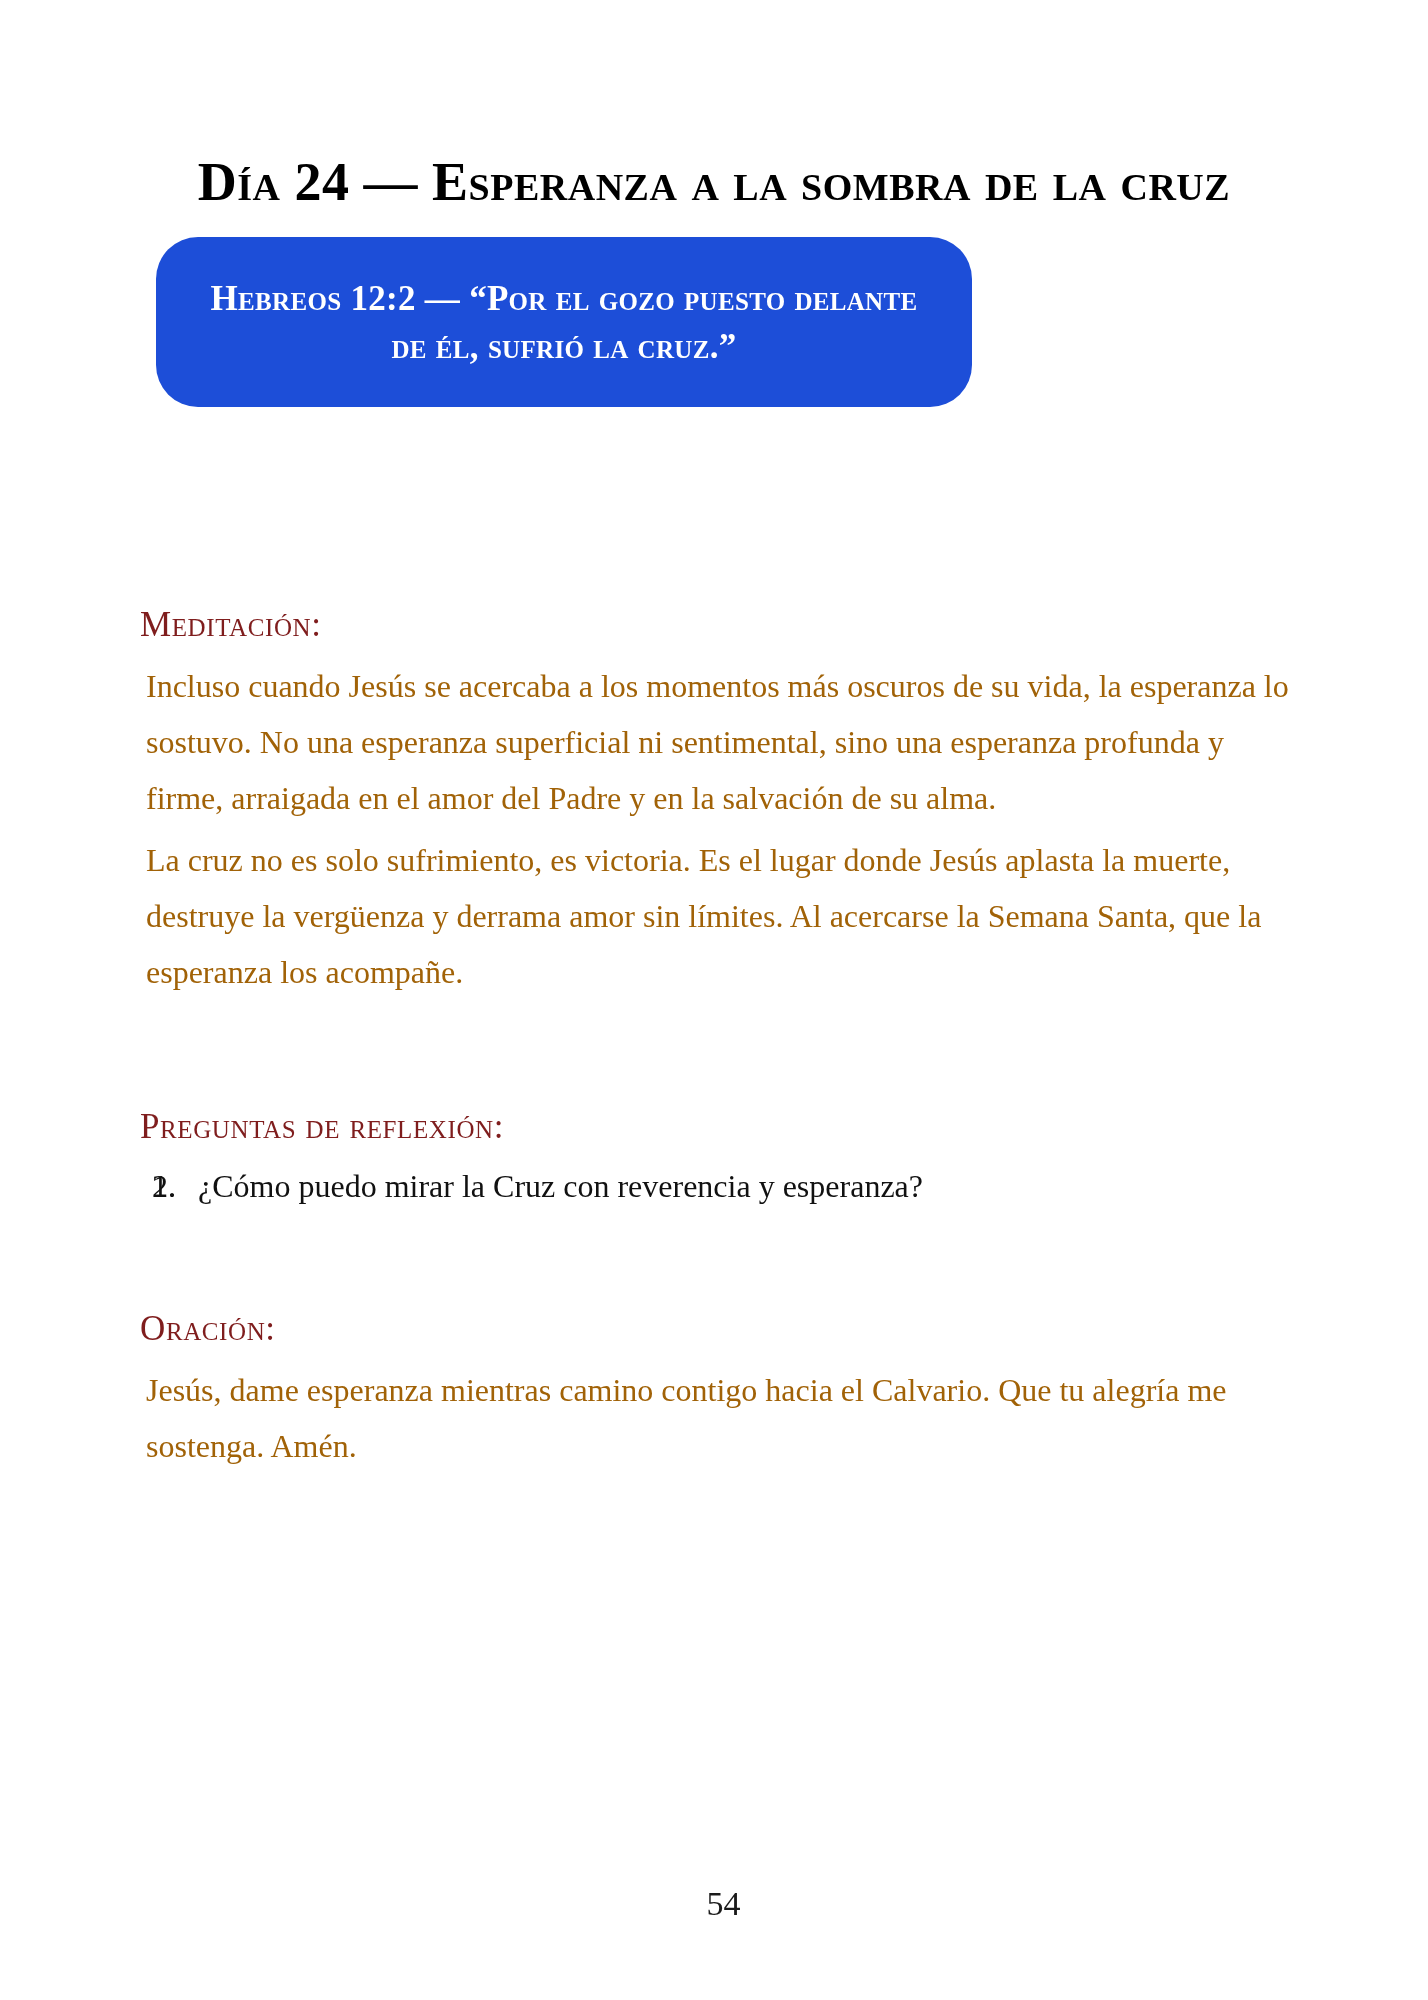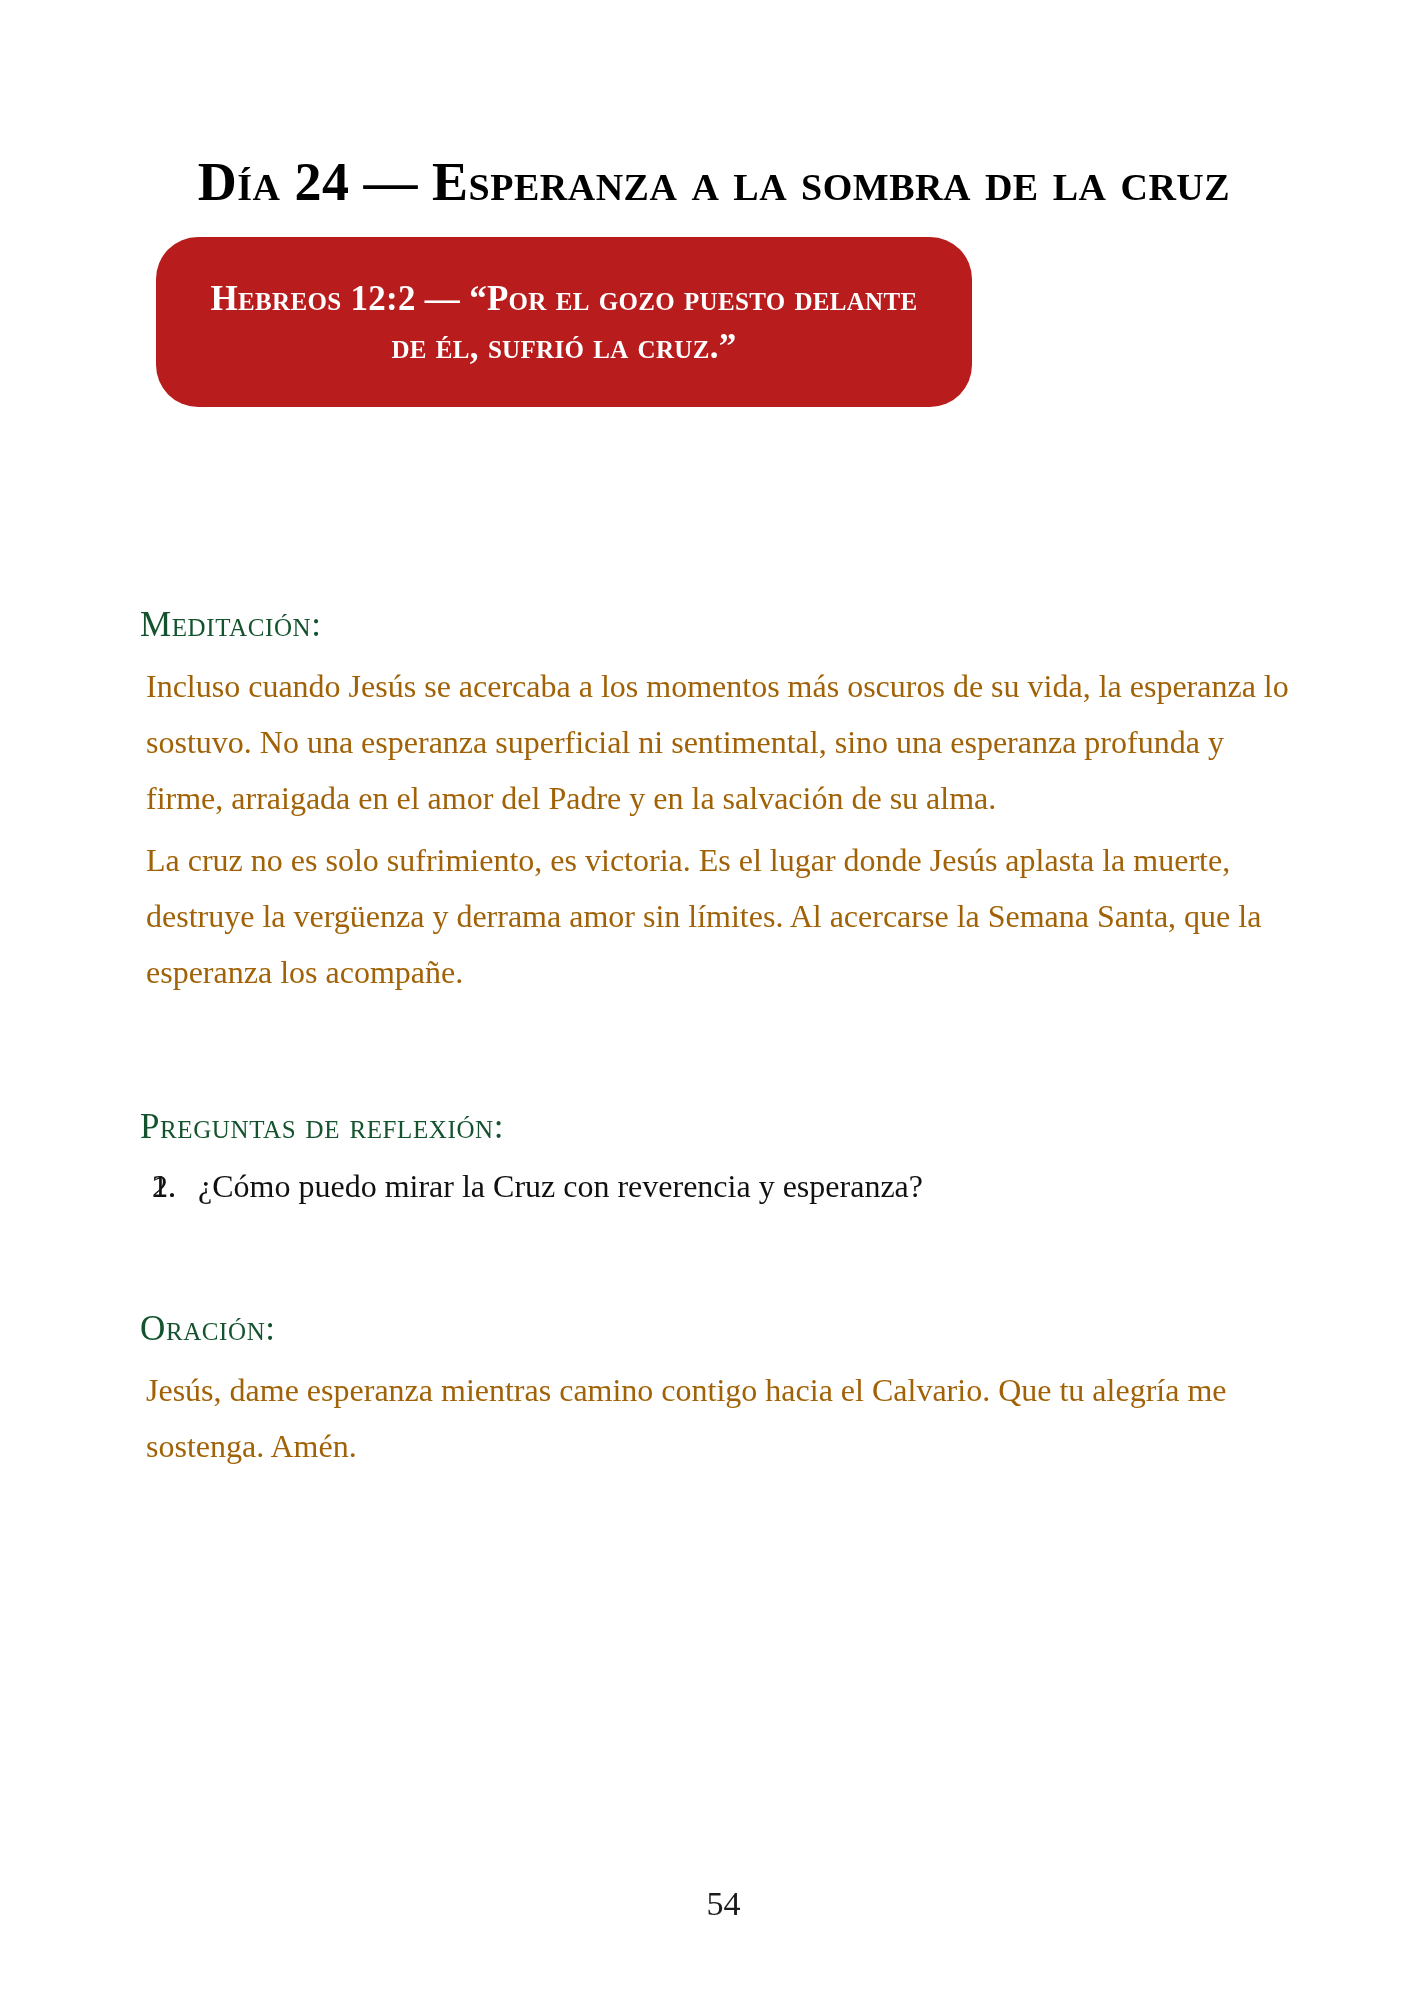--- a/index.html
+++ b/index.html
@@ -41,21 +41,21 @@
   }
 
   
   .verse-box {
     position: absolute;
     left: 156px;
     top: 237px;
     width: 816px;
     min-height: 148px;
     box-sizing: border-box;
-    background: #b91c1c;
+    background: #1d4ed8;
     border-radius: 42px;
     padding: 38px 48px 36px 48px;
     display: flex;
     align-items: center;
     justify-content: center;
   }
   .verse-text {
     color: #ffffff;
     font-family: "Liberation Serif", "DejaVu Serif", serif;
     font-weight: 700;
@@ -73,21 +73,21 @@
     top: 600px;
     width: 1155px;
   }
 
   .section-label {
     font-family: "Liberation Serif", "DejaVu Serif", serif;
     font-size: 35px;
     line-height: 50px;
     font-variant: small-caps;
     letter-spacing: 0.6px;
-    color: #14532d;
+    color: #7f1d1d;
     margin: 0 0 8px 0;
   }
 
   .body-par {
     font-family: "Liberation Serif", "DejaVu Serif", serif;
     font-size: 32px;
     line-height: 56px;
     color: #a16207;
     margin: 6px;
     text-align: left;

